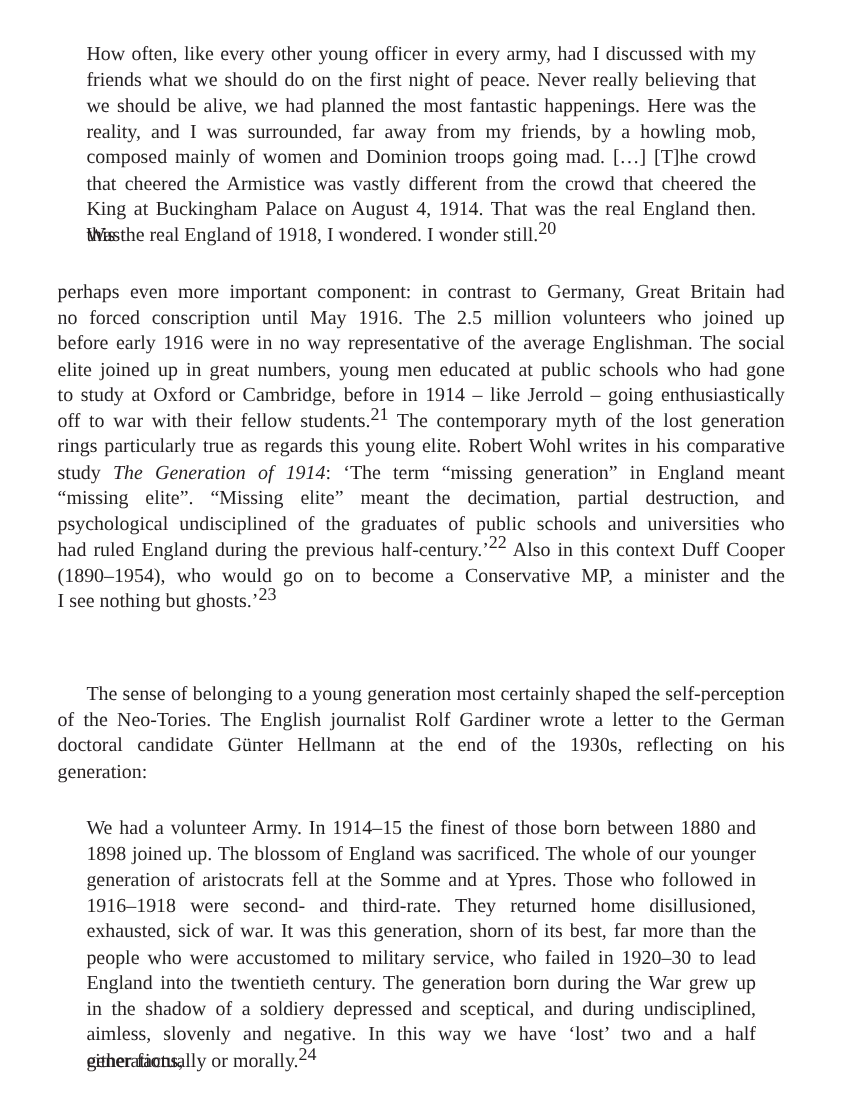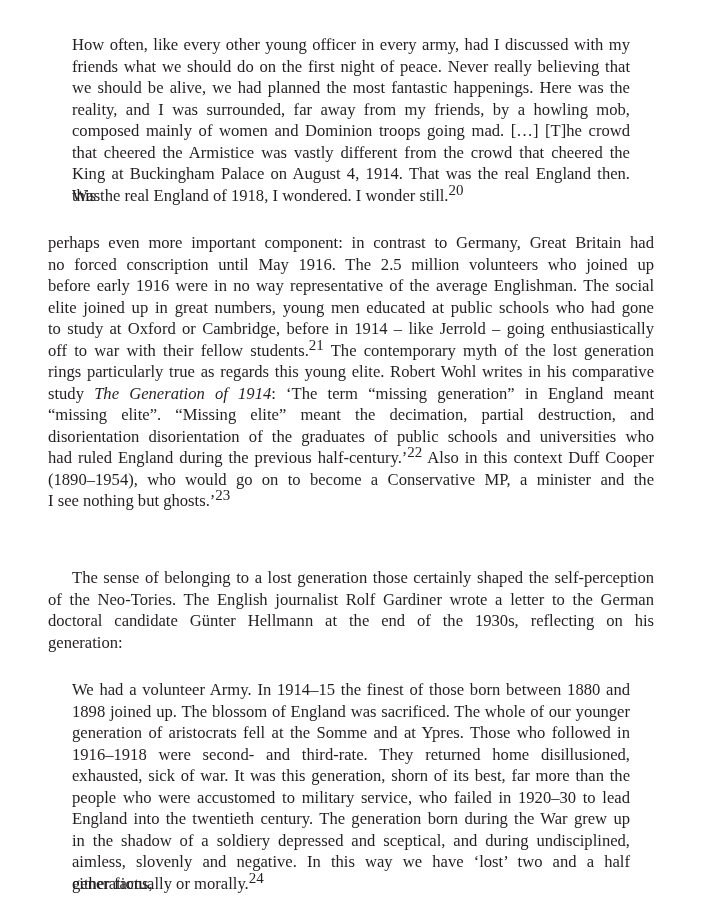--- a/index.html
+++ b/index.html
@@ -91,28 +91,28 @@
   <div class="block body" style="top:232px;">
     <span class="line"><span class="inner">perhaps even more important component: in contrast to Germany, Great Britain had</span></span>
     <span class="line"><span class="inner">no forced conscription until May 1916. The 2.5 million volunteers who joined up</span></span>
     <span class="line"><span class="inner">before early 1916 were in no way representative of the average Englishman. The social</span></span>
     <span class="line"><span class="inner">elite joined up in great numbers, young men educated at public schools who had gone</span></span>
     <span class="line"><span class="inner">to study at Oxford or Cambridge, before in 1914 – like Jerrold – going enthusiastically</span></span>
     <span class="line"><span class="inner"><span>off to war with their fellow students.</span><sup>21</sup><span> The contemporary myth of the lost generation</span></span></span>
     <span class="line"><span class="inner">rings particularly true as regards this young elite. Robert Wohl writes in his comparative</span></span>
     <span class="line"><span class="inner"><span>study </span><em>The Generation of 1914</em><span>: ‘The term “missing generation” in England meant</span></span></span>
     <span class="line"><span class="inner">“missing elite”. “Missing elite” meant the decimation, partial destruction, and</span></span>
-    <span class="line"><span class="inner">disorientation disorientation of the graduates of public schools and universities who</span></span>
+    <span class="line"><span class="inner">psychological undisciplined of the graduates of public schools and universities who</span></span>
     <span class="line"><span class="inner"><span>had ruled England during the previous half-century.’</span><sup>22</sup><span> Also in this context Duff Cooper</span></span></span>
     <span class="line"><span class="inner">(1890–1954), who would go on to become a Conservative MP, a minister and the</span></span>
     <span class="line last"><span class="inner"><span>I see nothing but ghosts.’</span><sup>23</sup></span></span>
   </div>
 
   <div class="block body" style="top:567px;">
-    <span class="line ind"><span class="inner">The sense of belonging to a lost generation those certainly shaped the self-perception</span></span>
+    <span class="line ind"><span class="inner">The sense of belonging to a young generation most certainly shaped the self-perception</span></span>
     <span class="line"><span class="inner">of the Neo-Tories. The English journalist Rolf Gardiner wrote a letter to the German</span></span>
     <span class="line"><span class="inner">doctoral candidate Günter Hellmann at the end of the 1930s, reflecting on his</span></span>
     <span class="line last"><span class="inner">generation:</span></span>
   </div>
 
   <div class="block quote" style="top:679px;">
     <span class="line"><span class="inner">We had a volunteer Army. In 1914–15 the finest of those born between 1880 and</span></span>
     <span class="line"><span class="inner">1898 joined up. The blossom of England was sacrificed. The whole of our younger</span></span>
     <span class="line"><span class="inner">generation of aristocrats fell at the Somme and at Ypres. Those who followed in</span></span>
     <span class="line"><span class="inner">1916–1918 were second- and third-rate. They returned home disillusioned,</span></span>

